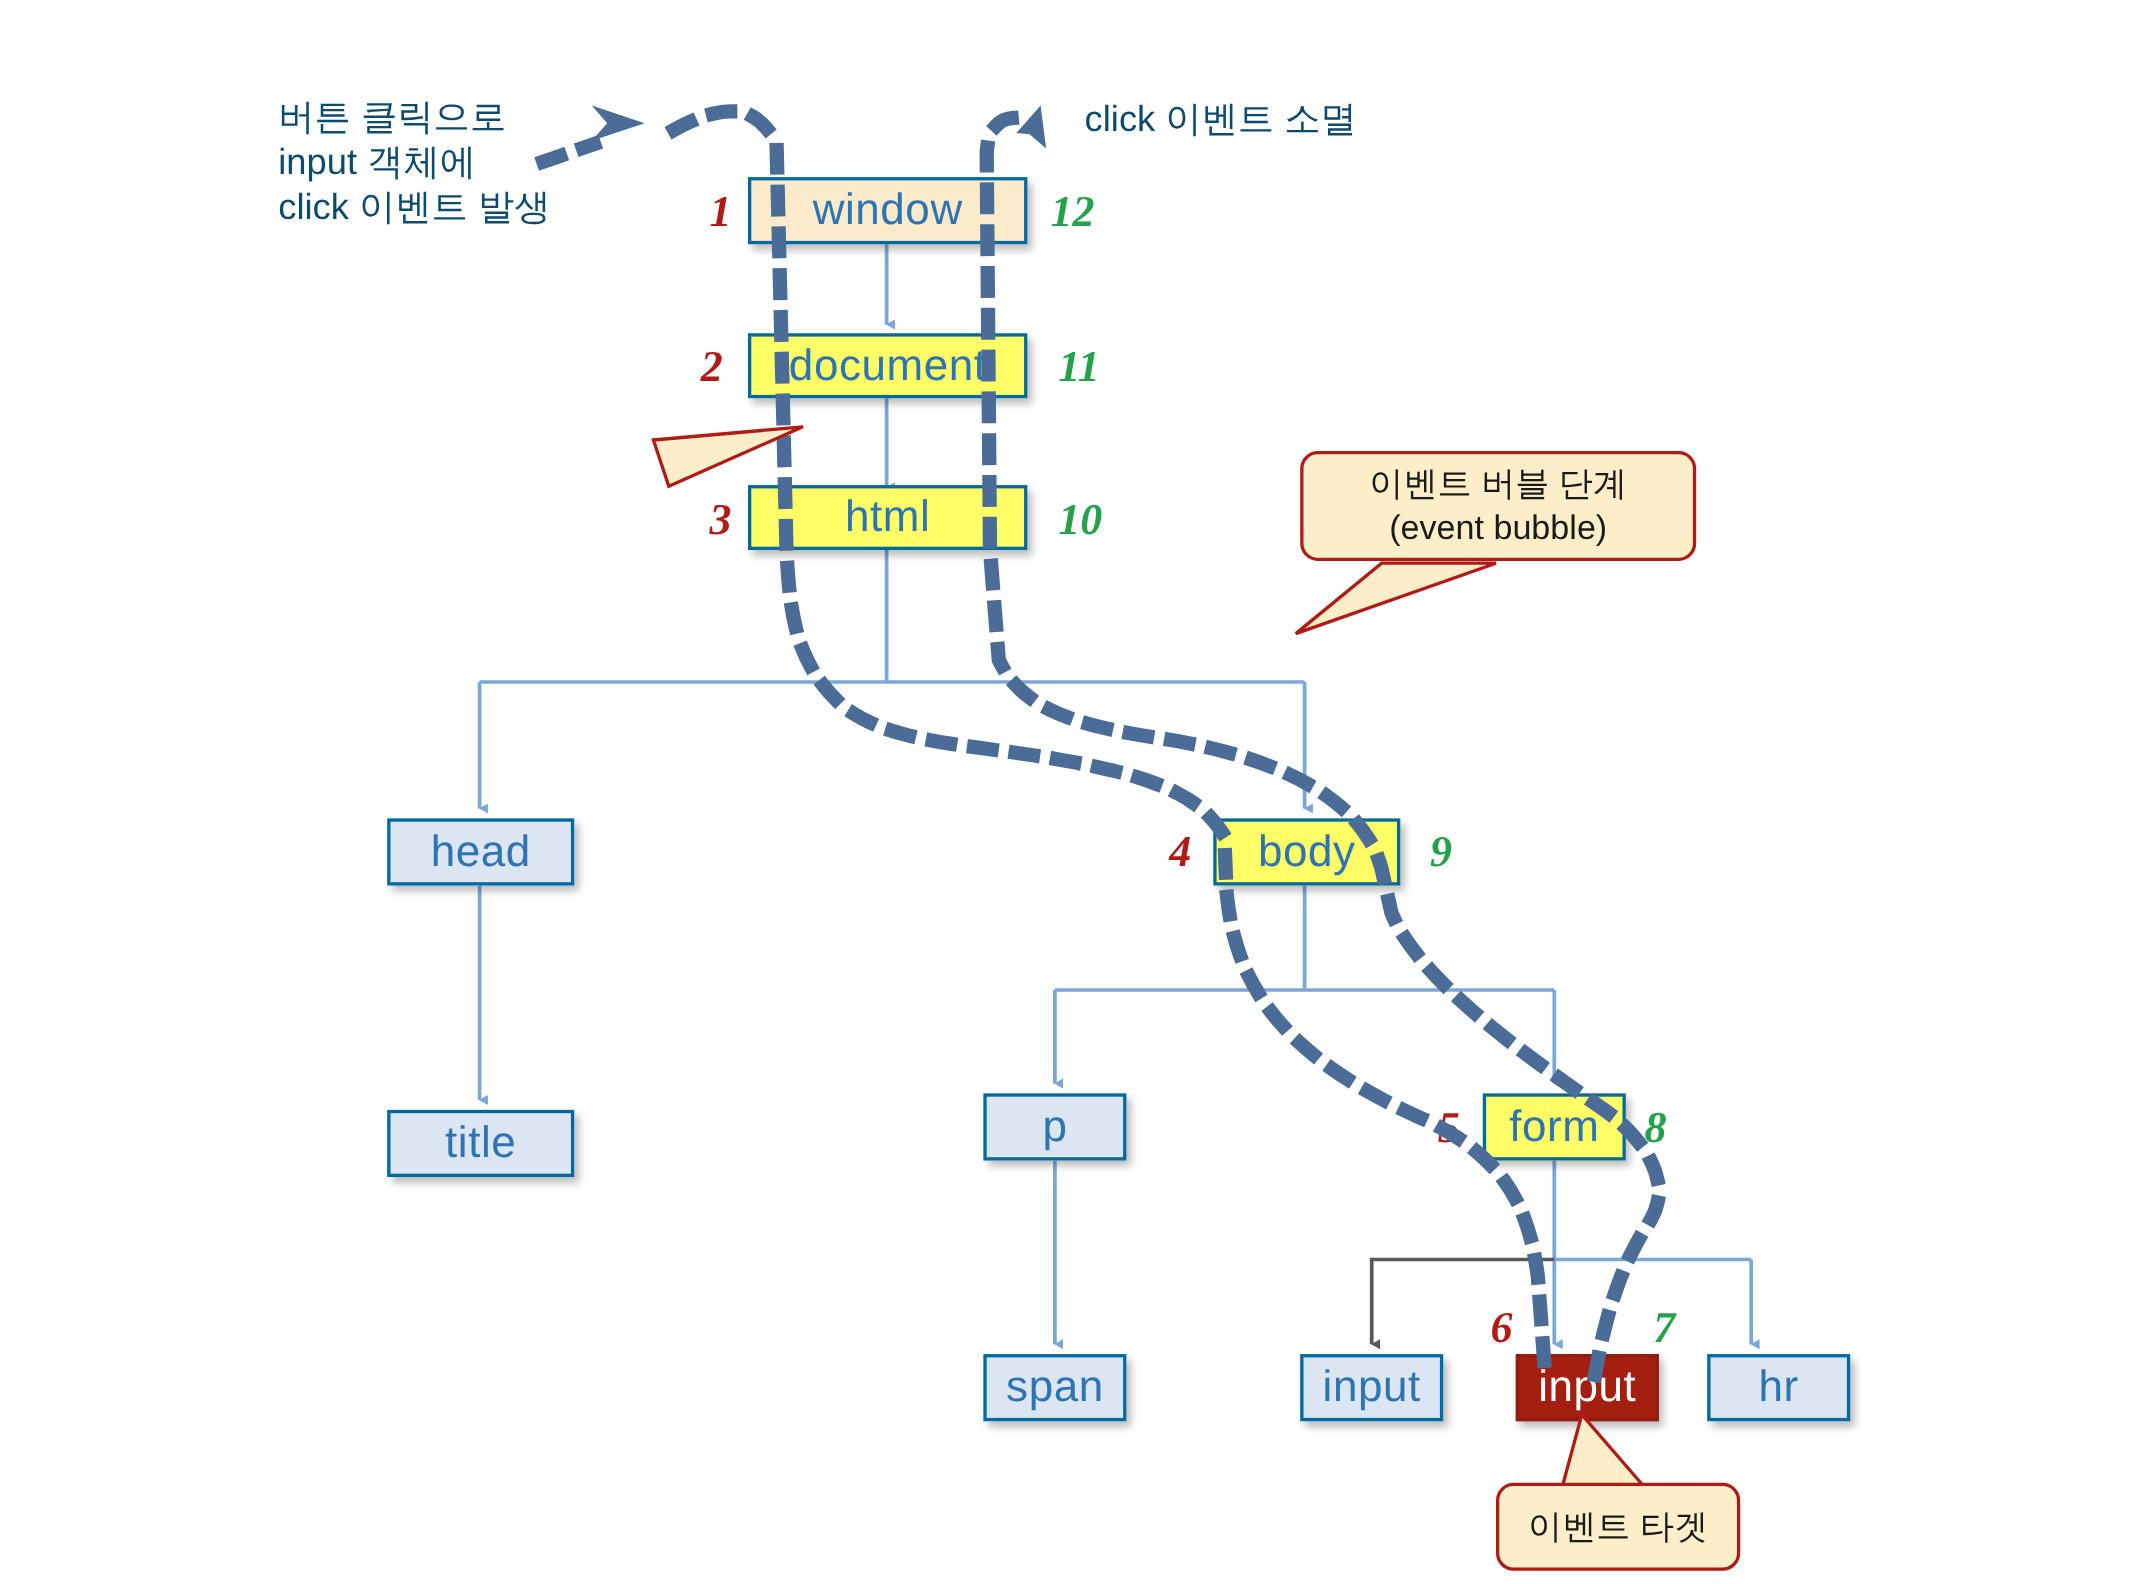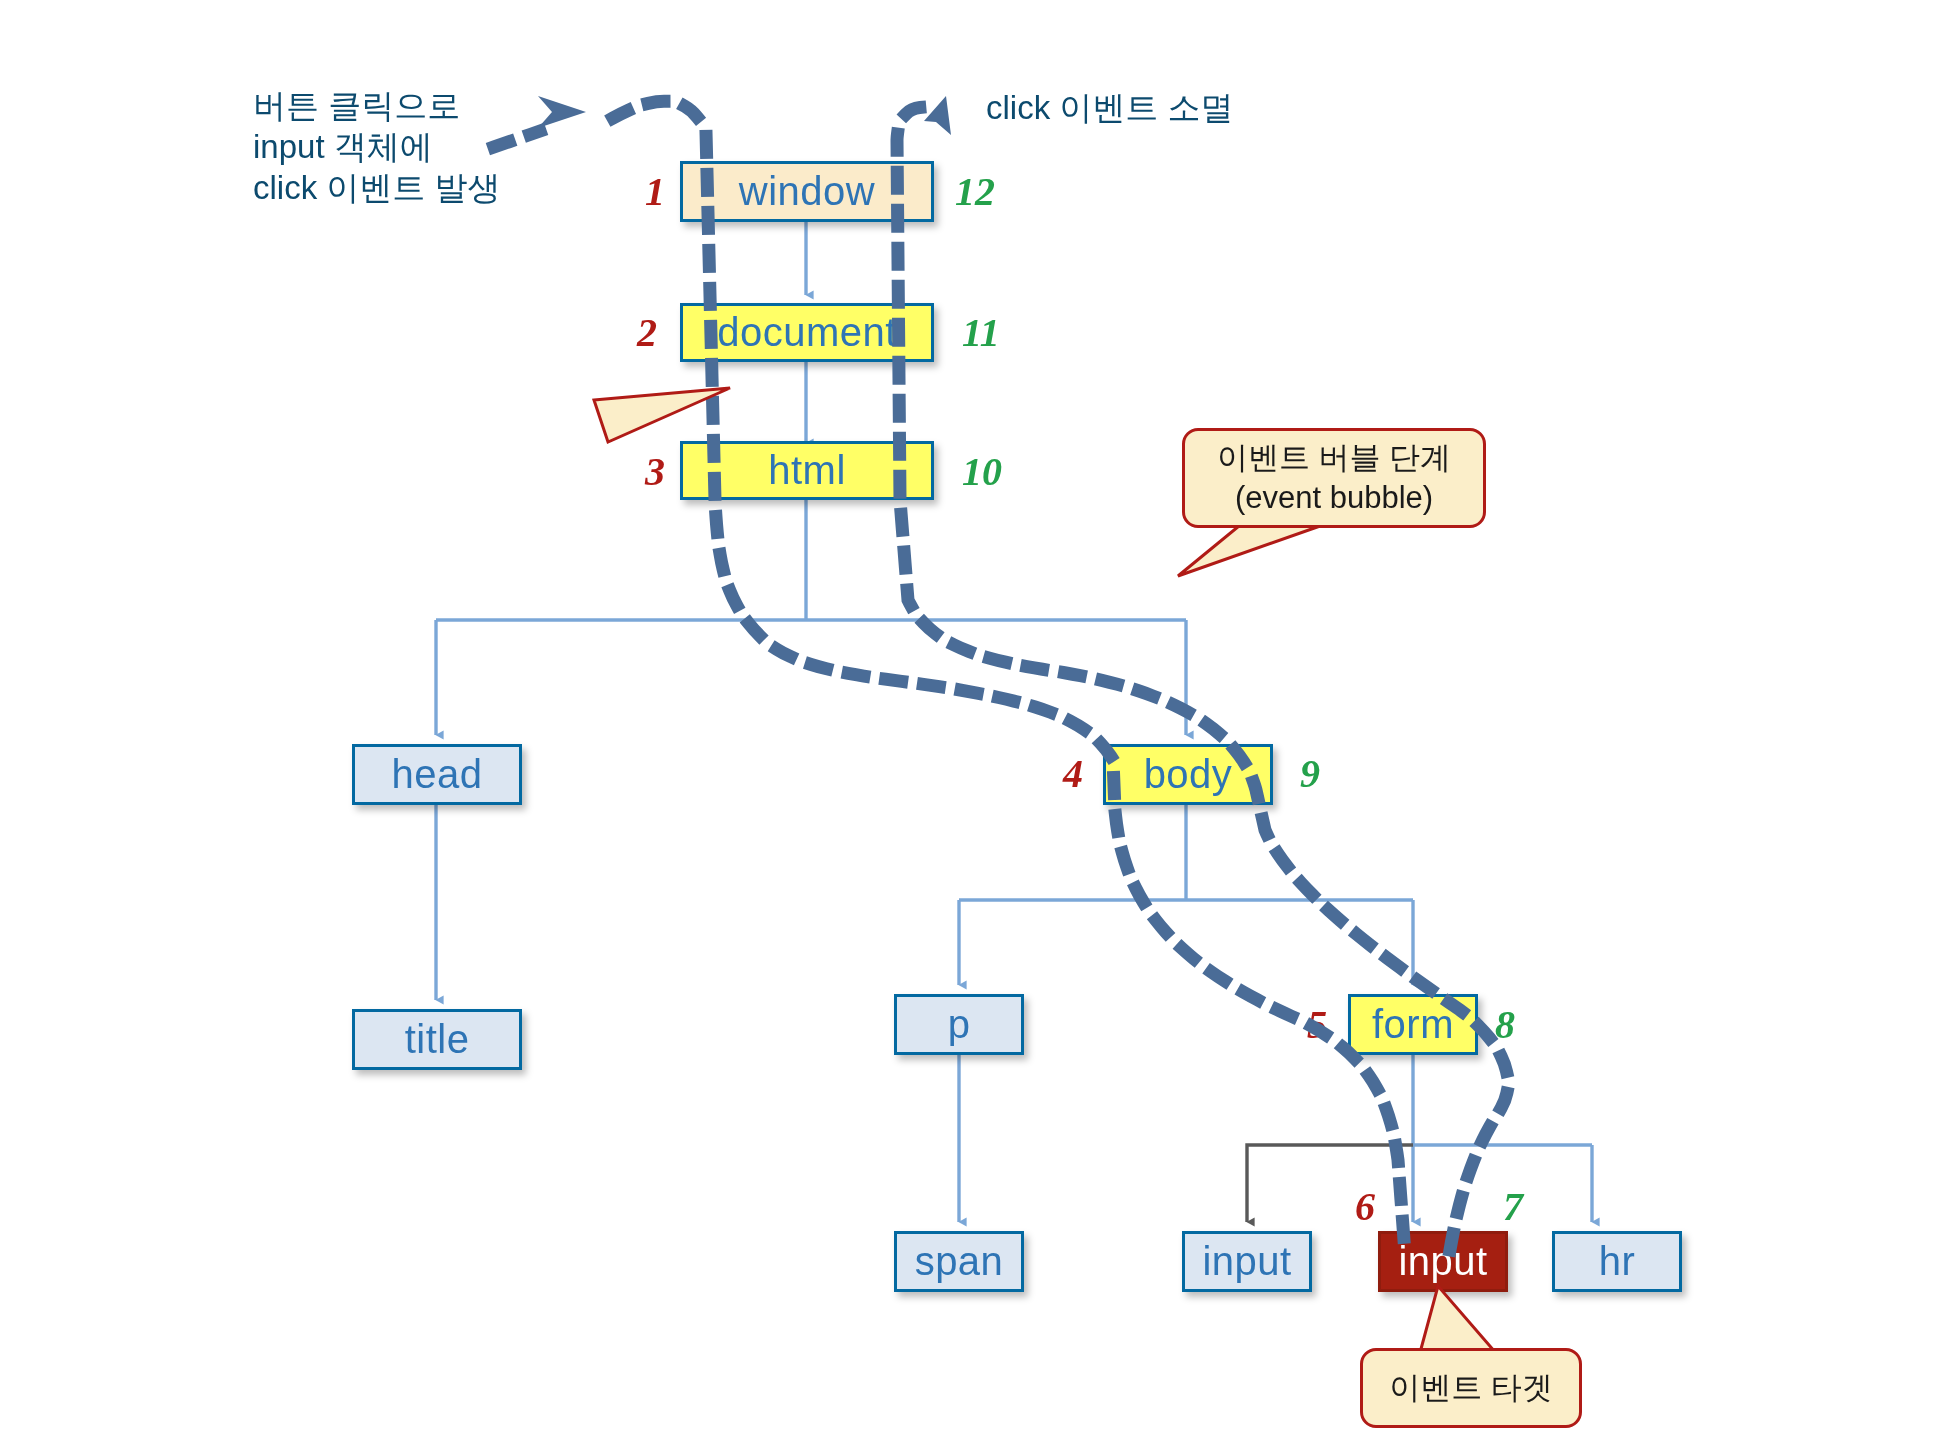--- a/index.html
+++ b/index.html
@@ -207,21 +207,21 @@
 click 이벤트 발생</div>
   <div class="annot" style="left:986px;top:87px;width:420px;">click 이벤트 소멸</div>
 
   <svg class="callout-tail" style="left:590px;top:376px;width:200px;height:110px;" viewBox="0 0 200 110">
     <path d="M 4,24 L 140,12 L 18,66 Z" fill="#FBEEC9" stroke="#B01B16" stroke-width="3"></path>
   </svg>
 
   <svg class="callout-tail" style="left:1160px;top:510px;width:220px;height:110px;" viewBox="0 0 220 110">
     <path d="M 96,2 L 200,2 L 18,66 Z" fill="#FBEEC9" stroke="#B01B16" stroke-width="3"></path>
   </svg>
-  <div class="callout" style="left:1182px;top:428px;width:304px;height:100px;">
+  <div class="callout" style="left:1182px;top:410px;width:360px;height:100px;">
     <span>이벤트 버블 단계</span>
     <span>(event bubble)</span>
   </div>
 
   <svg class="callout-tail" style="left:1380px;top:1284px;width:180px;height:90px;" viewBox="0 0 180 90">
     <path d="M 38,76 L 58,2 L 122,76 Z" fill="#FBEEC9" stroke="#B01B16" stroke-width="3"></path>
   </svg>
   <div class="callout" style="left:1360px;top:1348px;width:222px;height:80px;">
     <span>이벤트 타겟</span>
   </div>

